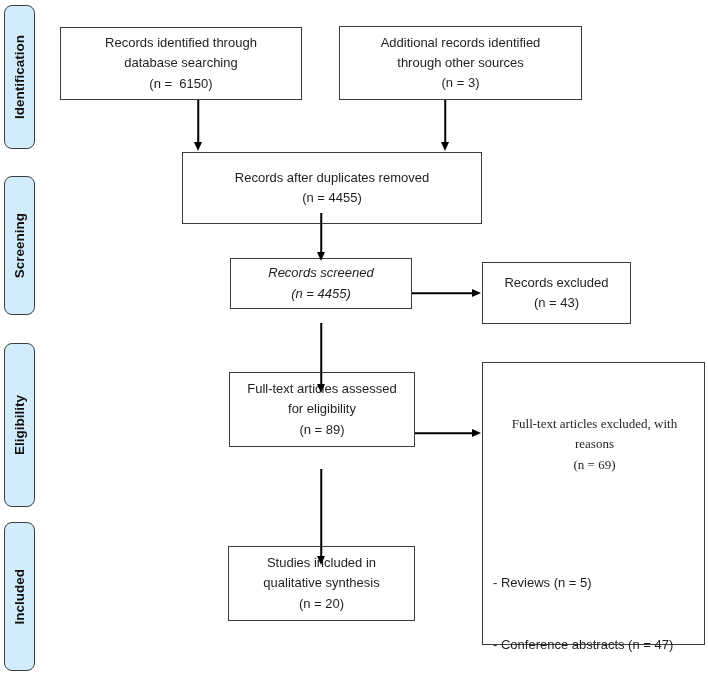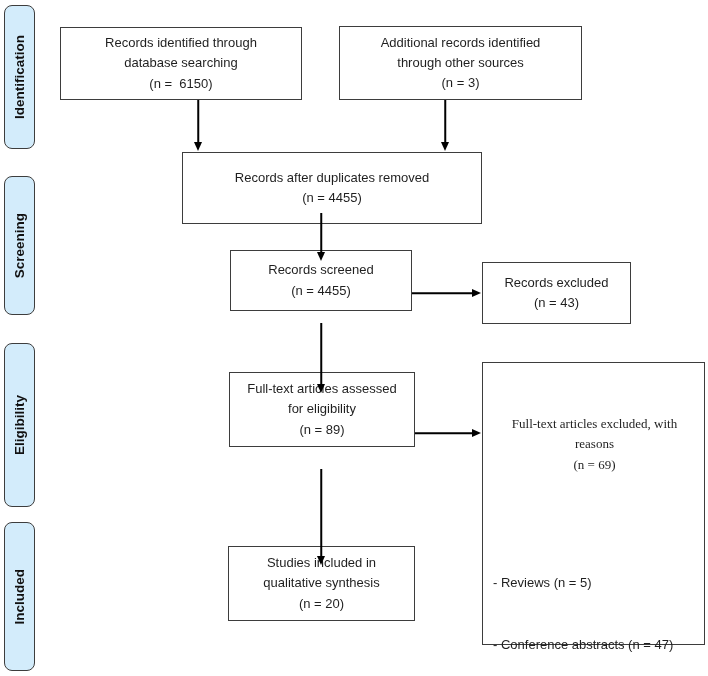--- a/index.html
+++ b/index.html
@@ -48,21 +48,21 @@
     justify-content: center;
     text-align: center;
     white-space: pre-wrap;
     font-size: 13px;
     line-height: 1.55;
     padding: 2px 10px;
   }
   .box-identified { left: 60px;  top: 27px;  width: 242px; height: 73px; }
   .box-additional { left: 339px; top: 26px;  width: 243px; height: 74px; }
   .box-dedup      { left: 170px; top: 152px; width: 300px; height: 72px; margin-left: 12px; }
-  .box-screened   { left: 230px; top: 250px; width: 182px; height: 61px; }
+  .box-screened   { left: 230px; top: 258px; width: 182px; height: 51px; font-style: italic; }
   .box-excluded   { left: 482px; top: 262px; width: 149px; height: 62px; }
   .box-fulltext   { left: 229px; top: 372px; width: 186px; height: 75px; }
   .box-included   { left: 228px; top: 546px; width: 187px; height: 75px; }
 
   .box-reasons {
     left: 482px; top: 362px; width: 223px; height: 283px;
     display: block;
     text-align: left;
     padding: 11px 8px 8px 10px;
   }

